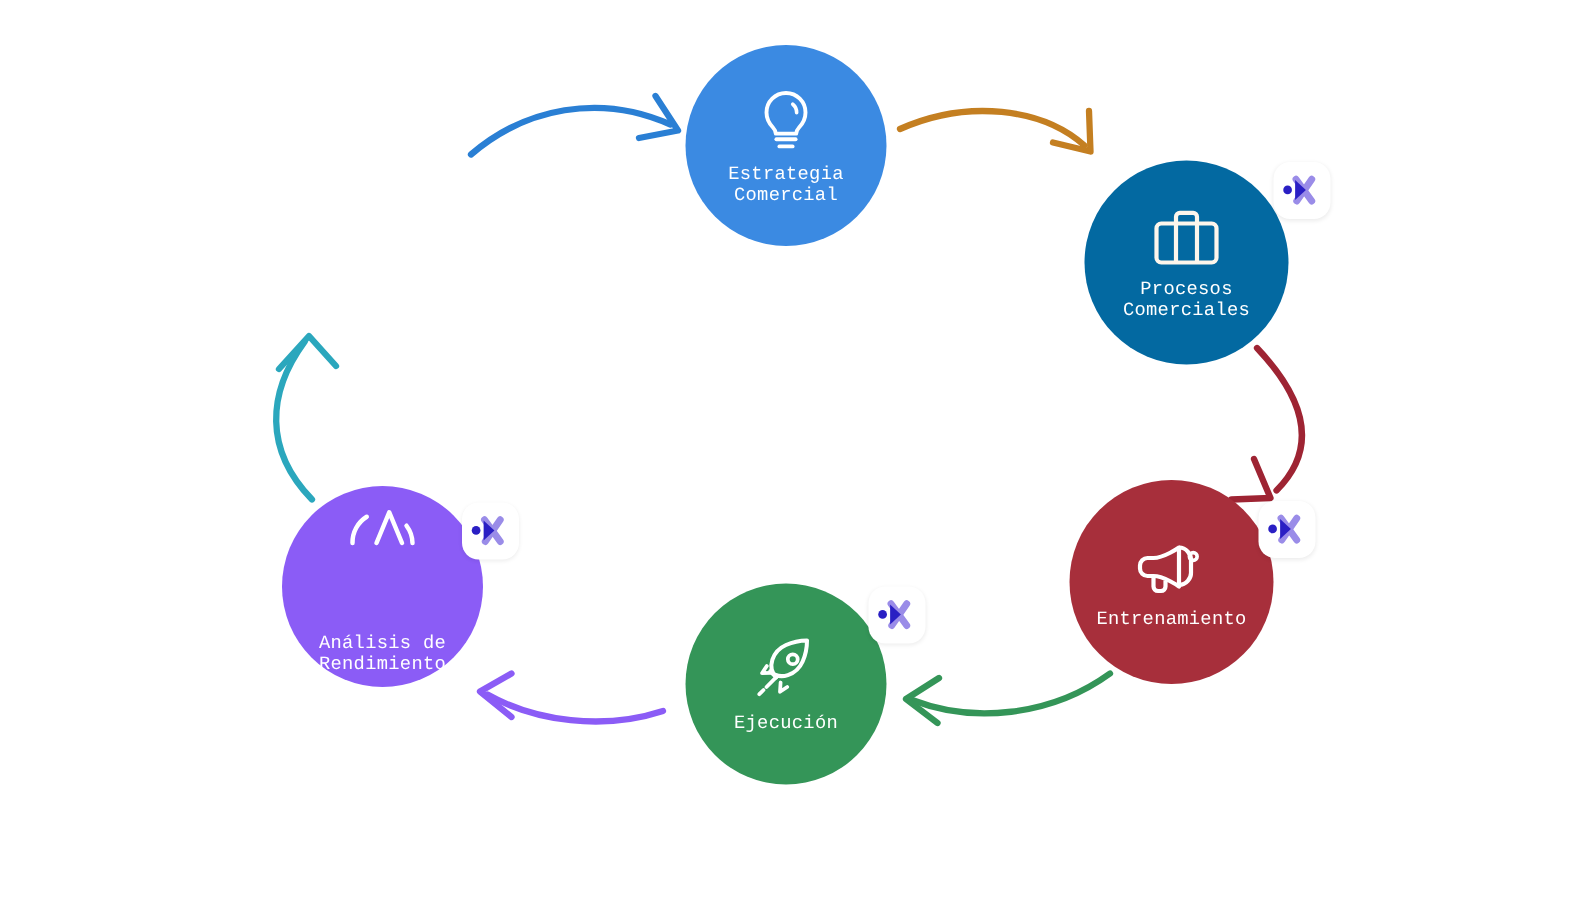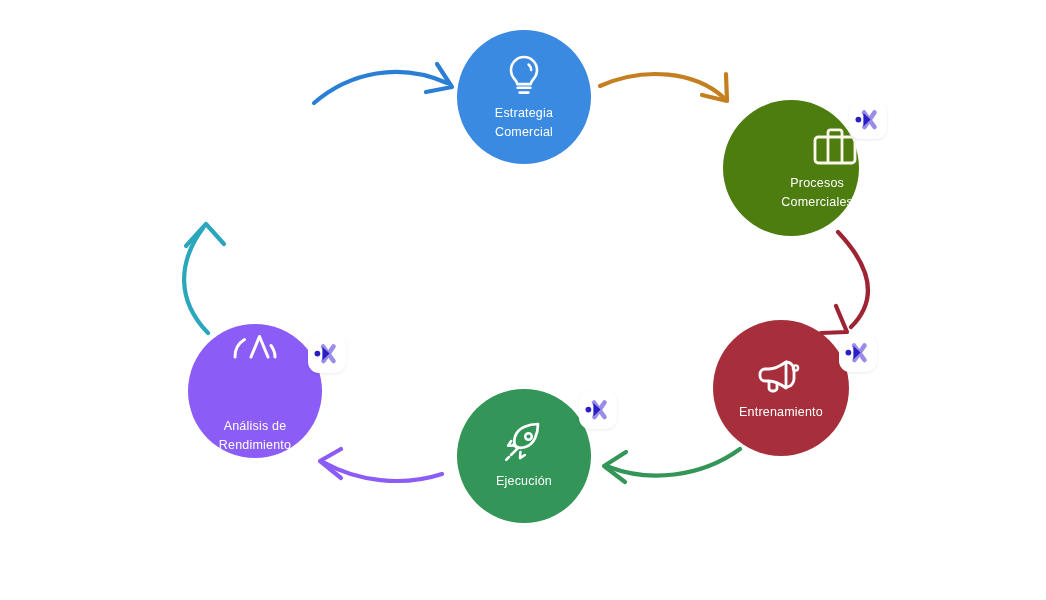--- a/index.html
+++ b/index.html
@@ -38,25 +38,26 @@
     box-sizing: border-box;
   }
   .node-icon {
     display: block;
     line-height: 0;
     margin-bottom: 7px;
   }
   .node-label {
     color: #ffffff;
     font-size: 12.5px;
-    line-height: 19px;
+    line-height: 14px;
     text-align: center;
     letter-spacing: 0.2px;
     white-space: pre-line;
     padding: 0 6px;
+    font-family: Liberation Mono, monospace;
   }
   .badge {
     position: absolute;
     width: 38px;
     height: 38px;
     background: #ffffff;
     border-radius: 11px;
     display: flex;
     align-items: center;
     justify-content: center;
@@ -107,21 +108,21 @@
         <path d="M20 4 C12.8 4 7 9.8 7 17 c0 4.4 2.1 7.7 4.3 10 1.2 1.3 1.9 2.5 1.9 4.1 h13.6 c0-1.6 0.7-2.8 1.9-4.1 2.2-2.3 4.3-5.6 4.3-10 C33 9.8 27.2 4 20 4 Z" fill="none" stroke="#ffffff" stroke-width="2.6" stroke-linejoin="round"></path>
         <path d="M13.6 34.8 h12.8" fill="none" stroke="#ffffff" stroke-width="2.6" stroke-linecap="round"></path>
         <path d="M15.6 39.6 h8.8" fill="none" stroke="#ffffff" stroke-width="2.6" stroke-linecap="round"></path>
         <path d="M24.5 11.5 a7.2 7.2 0 0 1 2.6 5.6" fill="none" stroke="#ffffff" stroke-width="2.4" stroke-linecap="round"></path>
       </svg>
     </span>
     <span class="node-label">Estrategia
 Comercial</span>
   </div>
 
-  <div class="node" style="left:723px; top:100px; width:136px; height:136px; background:#4d7c0f;align-items:flex-end;">
+  <div class="node" style="left:723px; top:107px; width:136px; height:136px; background:#0369a1;">
     <span class="node-icon">
       <svg width="48" height="42" viewBox="0 0 48 42">
         <rect x="4" y="12" width="40" height="26" rx="3.2" fill="none" stroke="#fdf6ec" stroke-width="2.8"></rect>
         <path d="M17 12 V7.5 a2.6 2.6 0 0 1 2.6-2.6 h8.8 a2.6 2.6 0 0 1 2.6 2.6 V12" fill="none" stroke="#fdf6ec" stroke-width="2.8" stroke-linejoin="round"></path>
         <path d="M17 12 V38" fill="none" stroke="#fdf6ec" stroke-width="2.8"></path>
         <path d="M31 12 V38" fill="none" stroke="#fdf6ec" stroke-width="2.8"></path>
       </svg>
     </span>
     <span class="node-label">Procesos
 Comerciales</span>

